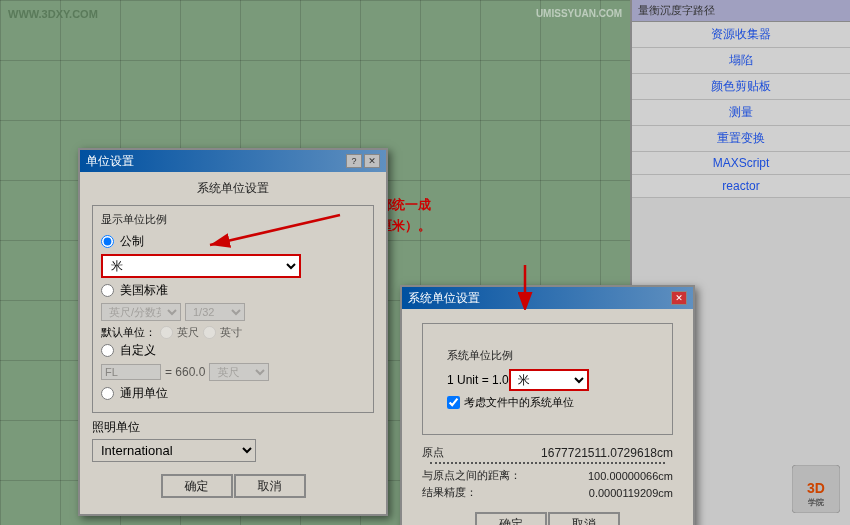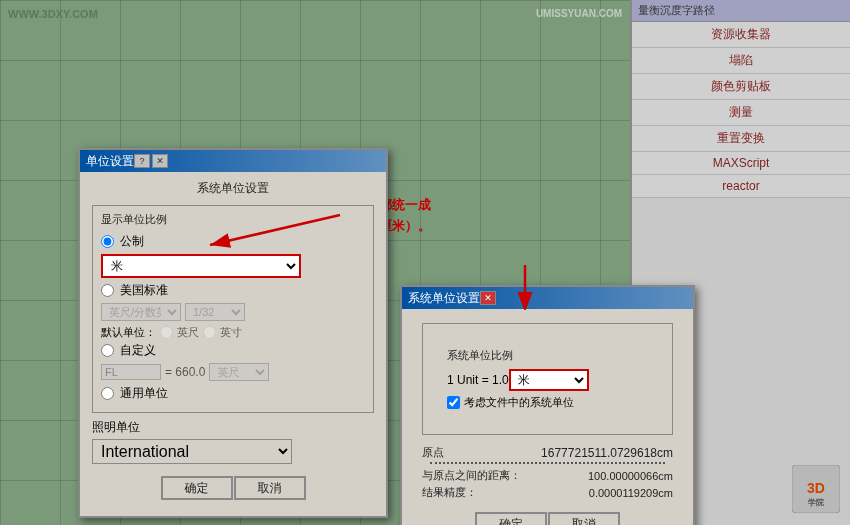--- a/index.html
+++ b/index.html
@@ -62,21 +62,21 @@
       display: flex;
       align-items: center;
       gap: 4px;
     }
 
     .right-panel-item {
       padding: 4px 8px;
       border-bottom: 1px solid #b0b0b0;
       cursor: pointer;
       text-align: center;
-      color: #7f1d1d;
+      color: #1d4ed8;
       font-size: 12px;
       background: #d0d0d0;
     }
 
     
     .annotation-text {
       position: absolute;
       top: 195px;
       left: 340px;
       color: #cc0000;
@@ -96,20 +96,21 @@
       box-shadow: 3px 3px 8px rgba(0,0,0,0.5);
       z-index: 10;
     }
 
     .dialog-titlebar {
       background: linear-gradient(to right, #0050a0, #6090c0);
       color: white;
       padding: 3px 6px;
       display: flex;
       align-items: center;
+      justify-content: space-between;
       font-size: 12px;
       height: 22px;
     }
 
     .titlebar-buttons {
       display: flex;
       gap: 2px;
     }
 
     .titlebar-btn {
@@ -384,21 +385,21 @@
       </div>
 
       <div class="radio-row">
         <input type="radio" name="unit" style="">
         <span>通用单位</span>
       </div>
     </div>
 
     <div style="margin-bottom:6px;">
       <div style="font-size:12px; margin-bottom:3px;">照明单位</div>
-      <select style="width:200px; background:#d4d0c8; border:1px solid #888; padding:2px 4px; font-size:16px;">
+      <select style="width:164px; background:#d4d0c8; border:1px solid #888; padding:2px 4px; font-size:13px;">
         <option>International</option>
       </select>
     </div>
 
     <div class="dialog-footer">
       <button class="dialog-btn">确定</button>
       <button class="dialog-btn">取消</button>
     </div>
   </div>
 </div>

